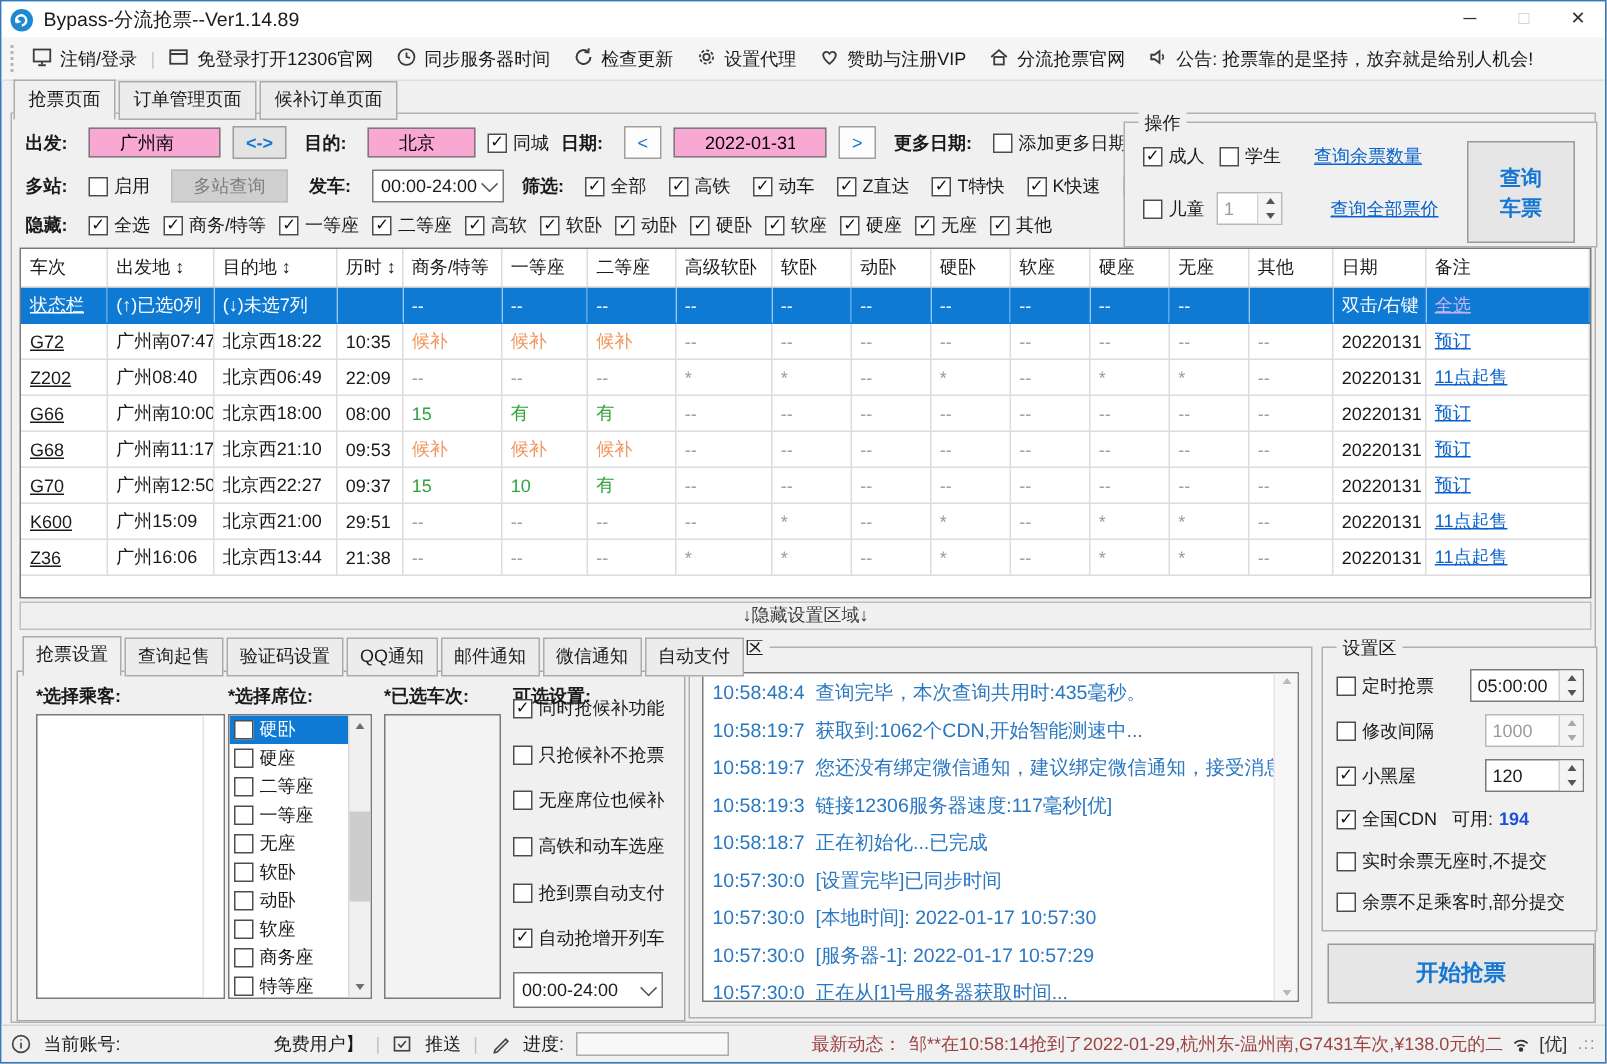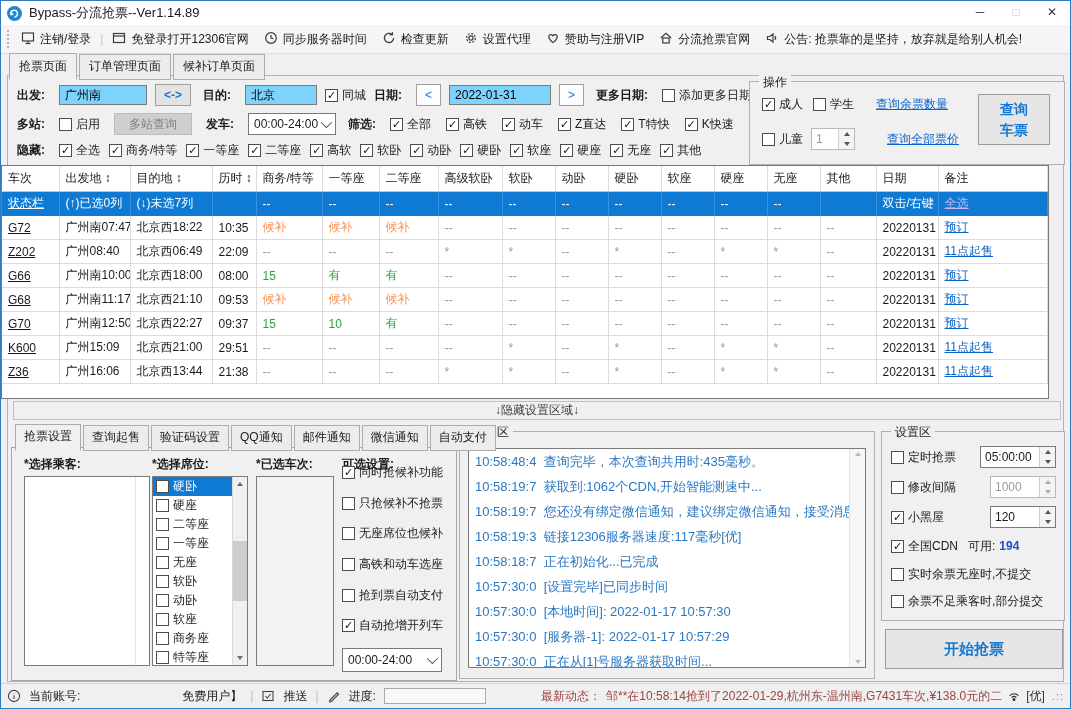--- a/index.html
+++ b/index.html
@@ -20,21 +20,21 @@
   .msep{color:#c8c8c8;margin:0 -6px;}
   .icon14 svg{display:block;}
   
   .tabstrip{position:absolute;left:8px;top:53px;display:flex;z-index:3;}
   .tab{padding:3px 9px 4px;border:1px solid #acacac;background:#ececec;margin-right:2px;}
   .tab.active{background:#f0f0f0;border-bottom:1px solid #f0f0f0;padding-top:4px;margin-top:-1px;}
   .page-frame{position:absolute;left:6px;top:74px;right:6px;bottom:26px;border:1px solid #b2b2b2;background:#f0f0f0;}
   
   .row{position:absolute;display:flex;align-items:center;white-space:nowrap;}
   .lbl{font-weight:600;margin-right:6px;}
-  input.field{height:20px;border:1px solid #7a7a7a;background:#7dd3fc;font:inherit;padding:0 5px;box-sizing:border-box;}
+  input.field{height:20px;border:1px solid #7a7a7a;background:#f9a8d4;font:inherit;padding:0 20px;box-sizing:border-box;}
   .sbtn{height:22px;border:1px solid #9f9f9f;background:#e3e3e3;color:#1577d4;text-align:center;line-height:20px;padding:0 8px;box-sizing:border-box;}
   .sbtn.white{background:#fdfdfd;}
   .btn-disabled{height:22px;border:1px solid #bdbdbd;background:#cfcfcf;color:#7d7d7d;text-align:center;line-height:20px;padding:0 14px;box-sizing:border-box;}
   .combo{height:22px;border:1px solid #7a7a7a;background:#fff;display:inline-flex;align-items:center;box-sizing:border-box;padding-left:5px;}
   .combo .chev{margin:0 6px 0 auto;width:7px;height:7px;border-right:1.4px solid #555;border-bottom:1.4px solid #555;transform:rotate(45deg) translateY(-2px);}
   .chk{display:inline-flex;align-items:center;margin-right:0;}
   .cb{display:inline-block;width:13px;height:13px;box-sizing:border-box;border:1px solid #4d4d4d;background:#fff;margin-right:4px;
       font-size:11px;line-height:11px;text-align:center;color:#111;flex:0 0 auto;}
   .cb.on::after{content:"✓";}
   .hgroup{display:flex;gap:15px;}
@@ -45,21 +45,21 @@
   .spin{display:inline-flex;height:22px;border:1px solid #7a7a7a;background:#fff;box-sizing:border-box;align-items:stretch;}
   .spin .val{padding:3px 4px 0;flex:1;}
   .spin.dis{border-color:#b9b9b9;} .spin.dis .val{color:#9b9b9b;}
   .arrows{width:15px;border-left:1px solid #cfcfcf;display:flex;flex-direction:column;}
   .arrows div{flex:1;display:flex;align-items:center;justify-content:center;background:#f4f4f4;}
   .tri-up{width:0;height:0;border-left:3px solid transparent;border-right:3px solid transparent;border-bottom:4px solid #555;}
   .tri-dn{width:0;height:0;border-left:3px solid transparent;border-right:3px solid transparent;border-top:4px solid #555;}
   .bigbtn{display:flex;flex-direction:column;align-items:center;justify-content:center;border:1px solid #9a9a9a;background:#e6e6e6;
     color:#1577d4;font-weight:bold;font-size:14px;line-height:1.45;box-sizing:border-box;}
   
-  .table-wrap{position:absolute;left:0;top:164px;width:1048px;height:234px;border:1px solid #7a7a7a;background:#fff;overflow:hidden;box-sizing:border-box;}
+  .table-wrap{position:absolute;left:12px;top:164px;width:1048px;height:234px;border:1px solid #7a7a7a;background:#fff;overflow:hidden;box-sizing:border-box;}
   table.trains{border-collapse:collapse;table-layout:fixed;width:100%;font-size:12px;}
   table.trains th{font-weight:normal;text-align:left;padding:4px 0 4px 6px;border-right:1px solid #dcdcdc;border-bottom:1px solid #c6c6c6;overflow:hidden;white-space:nowrap;}
   table.trains td{padding:3px 0 3px 6px;border-right:1px solid #dcdcdc;border-bottom:1px solid #dcdcdc;overflow:hidden;white-space:nowrap;height:16px;}
   tr.statusrow td{background:#0e7ad4;color:#fff;border-right:1px solid #3a93e0;border-bottom:1px solid #0e7ad4;}
   .train-link{text-decoration:underline;color:#1a1a1a;}
   .white-link{text-decoration:underline;color:#fff;}
   .purple-link{text-decoration:underline;color:#cbb4f2;}
   td.dim{color:#9b9b9b;} td.wait{color:#f0945a;} td.ok{color:#2fa43c;}
   td .celllink{color:#0a63cc;text-decoration:underline;}
   
@@ -346,21 +346,21 @@
             <div>
               <span class="tri-up"></span>
             </div>
             <div>
               <span class="tri-dn"></span>
             </div>
           </span>
         </span>
       <a class="lnk" style="margin-left:24px;">查询全部票价</a>
     </div>
-    <div class="bigbtn" style="position:absolute;right:14px;top:12px;width:72px;height:51px;">
+    <div class="bigbtn" style="position:absolute;right:14px;top:12px;width:72px;height:68px;">
       <span>查询</span>
       <span>车票</span>
     </div>
   </div>
 
   <div class="table-wrap">
     <table class="trains" id="train-table">
         <colgroup>
           <col style="width: 57px;">
           <col style="width: 71px;">

